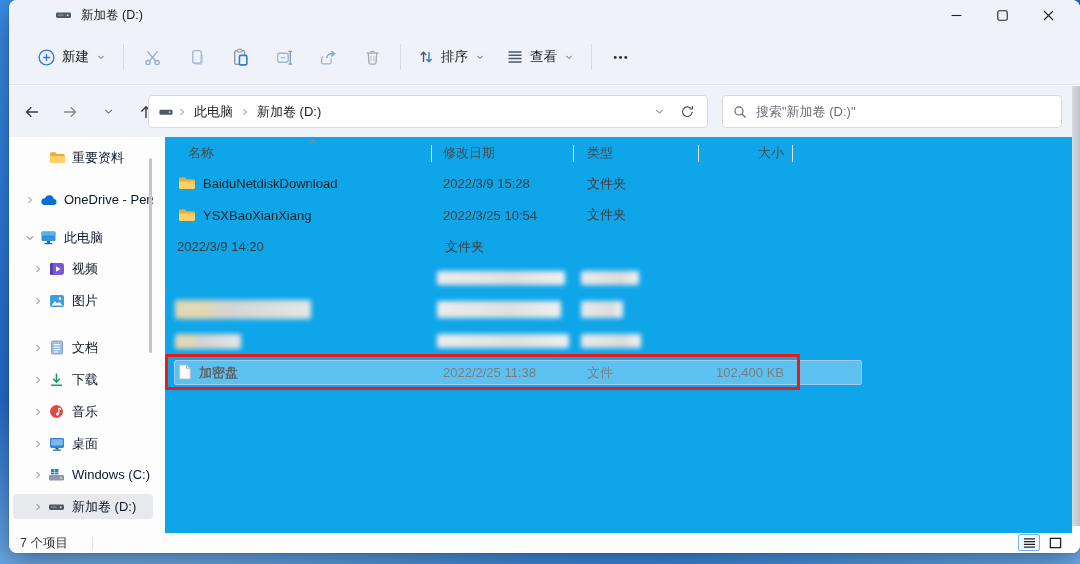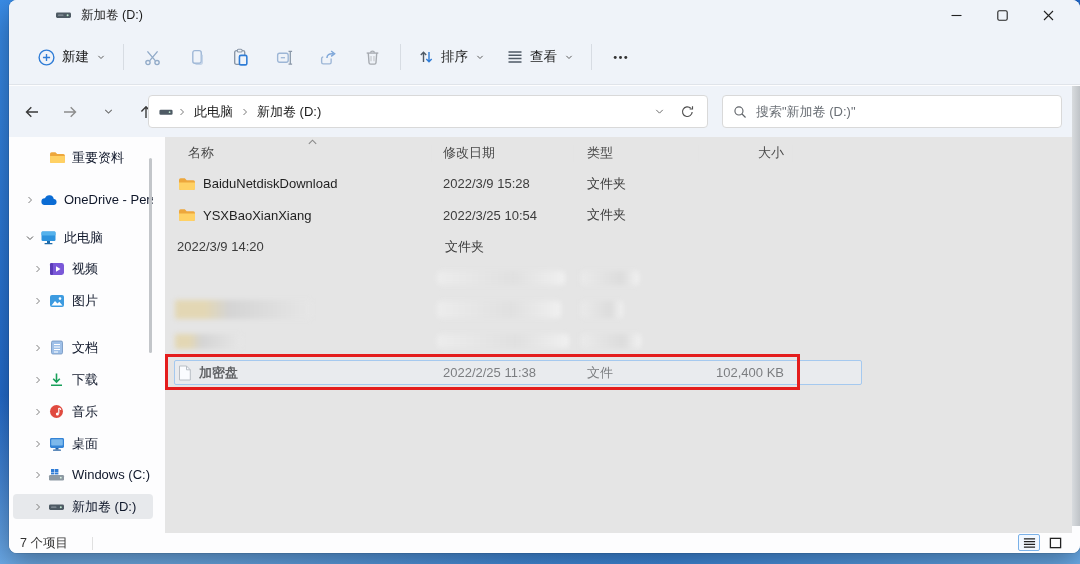--- a/index.html
+++ b/index.html
@@ -76,32 +76,32 @@
   }
   .sb-item.selected { background:#e7e9ec; }
   .sb-chev { width:16px; min-width:16px; display:flex; justify-content:center; }
   .sb-ico { width:17px; min-width:17px; display:flex; justify-content:center; margin:0 7px 0 2px; }
   .sb-item .lbl { overflow:hidden; }
   .indent0 { padding-left:9px; }
   .indent1 { padding-left:17px; }
   .sb-scrollbar { position:absolute; left:140px; top:158px; width:3px; height:195px; background:#c3c6ca; border-radius:2px; }
 
   
-  .filepane { position:absolute; left:156px; top:137px; right:8px; bottom:20px; background:#e5e5e5; }
+  .filepane { position:absolute; left:156px; top:137px; right:8px; bottom:20px; background:#0ea5e9; }
   .lv-grid { display:grid; grid-template-columns:266px 142px 125px 94px; align-items:center; }
   .lv-header { height:31px; position:relative; font-size:13px; color:#4a4a4a; }
   .lv-header .c-name { padding-left:23px; }
   .c-date { padding-left:12px; } .c-type { padding-left:14px; }
   .c-size { text-align:right; padding-right:8px; }
   .hdr-div { position:absolute; top:8px; width:1px; height:17px; background:#e4e4e4; }
   .sort-chev { position:absolute; left:142px; top:1px; }
 
   .rows { position:relative; }
   .lv-row { height:31.5px; font-size:13px; color:#3c3c3c; position:relative; }
-  .cell-name { display:flex; align-items:center; gap:8px; padding-left:13px; color:#1f1f1f; }
+  .cell-name { display:flex; align-items:flex-start; gap:8px; padding-left:13px; color:#1f1f1f; }
   .cell-name .fname { white-space:nowrap; overflow:hidden; }
 
   .redact { border-radius:2px; filter:blur(2.5px); }
   .redact.name { height:15px; background:linear-gradient(90deg,#e3d7b4 0 22%,#d4d4d4 40%,#e6e6e6 100%); margin-left:10px; }
   .redact.date { height:14px; background:linear-gradient(90deg,#ececec,#e0e0e0 60%,#f0f0f0); margin-left:6px; }
   .redact.type { height:14px; background:linear-gradient(90deg,#eaeaea,#dcdcdc 70%,#f2f2f2); margin-left:8px; }
 
   .sel-outline { position:absolute; left:9px; right:210px; top:3px; bottom:4px; border:1px solid #a5c9ef; border-radius:2px; background:rgba(240,247,255,.35); pointer-events:none; }
   .annotation-box { position:absolute; left:0; top:186px; width:635px; height:36px; border:3px solid #e41d1d; pointer-events:none; z-index:5; }
 

